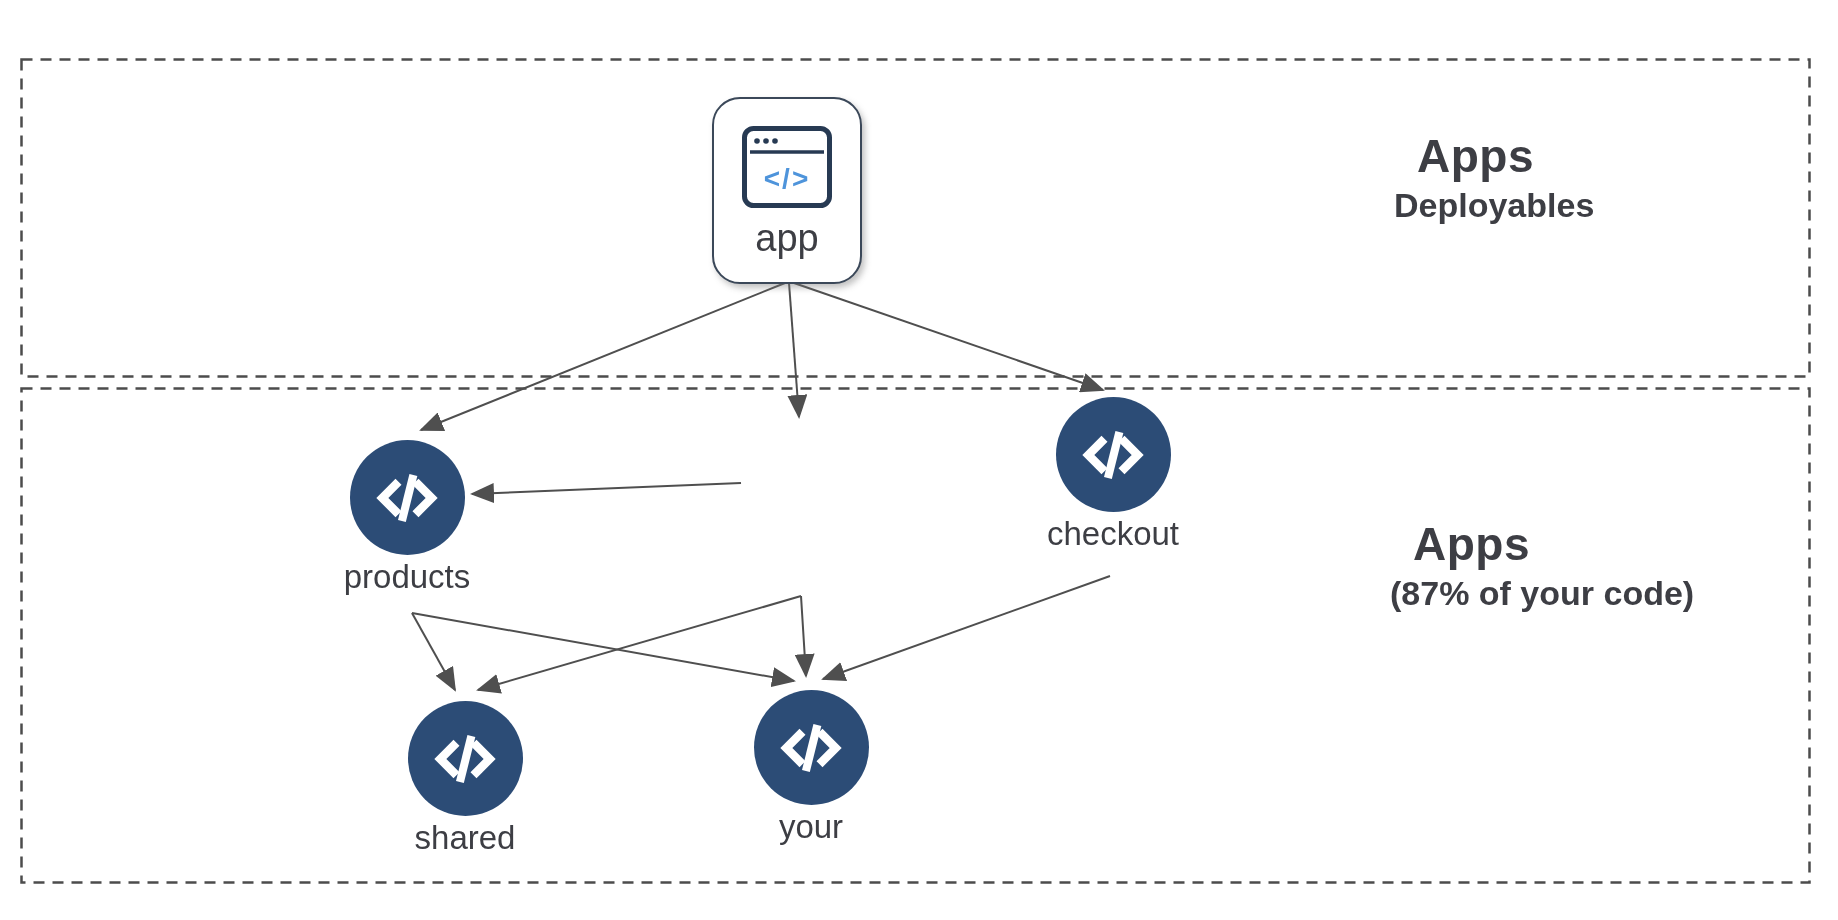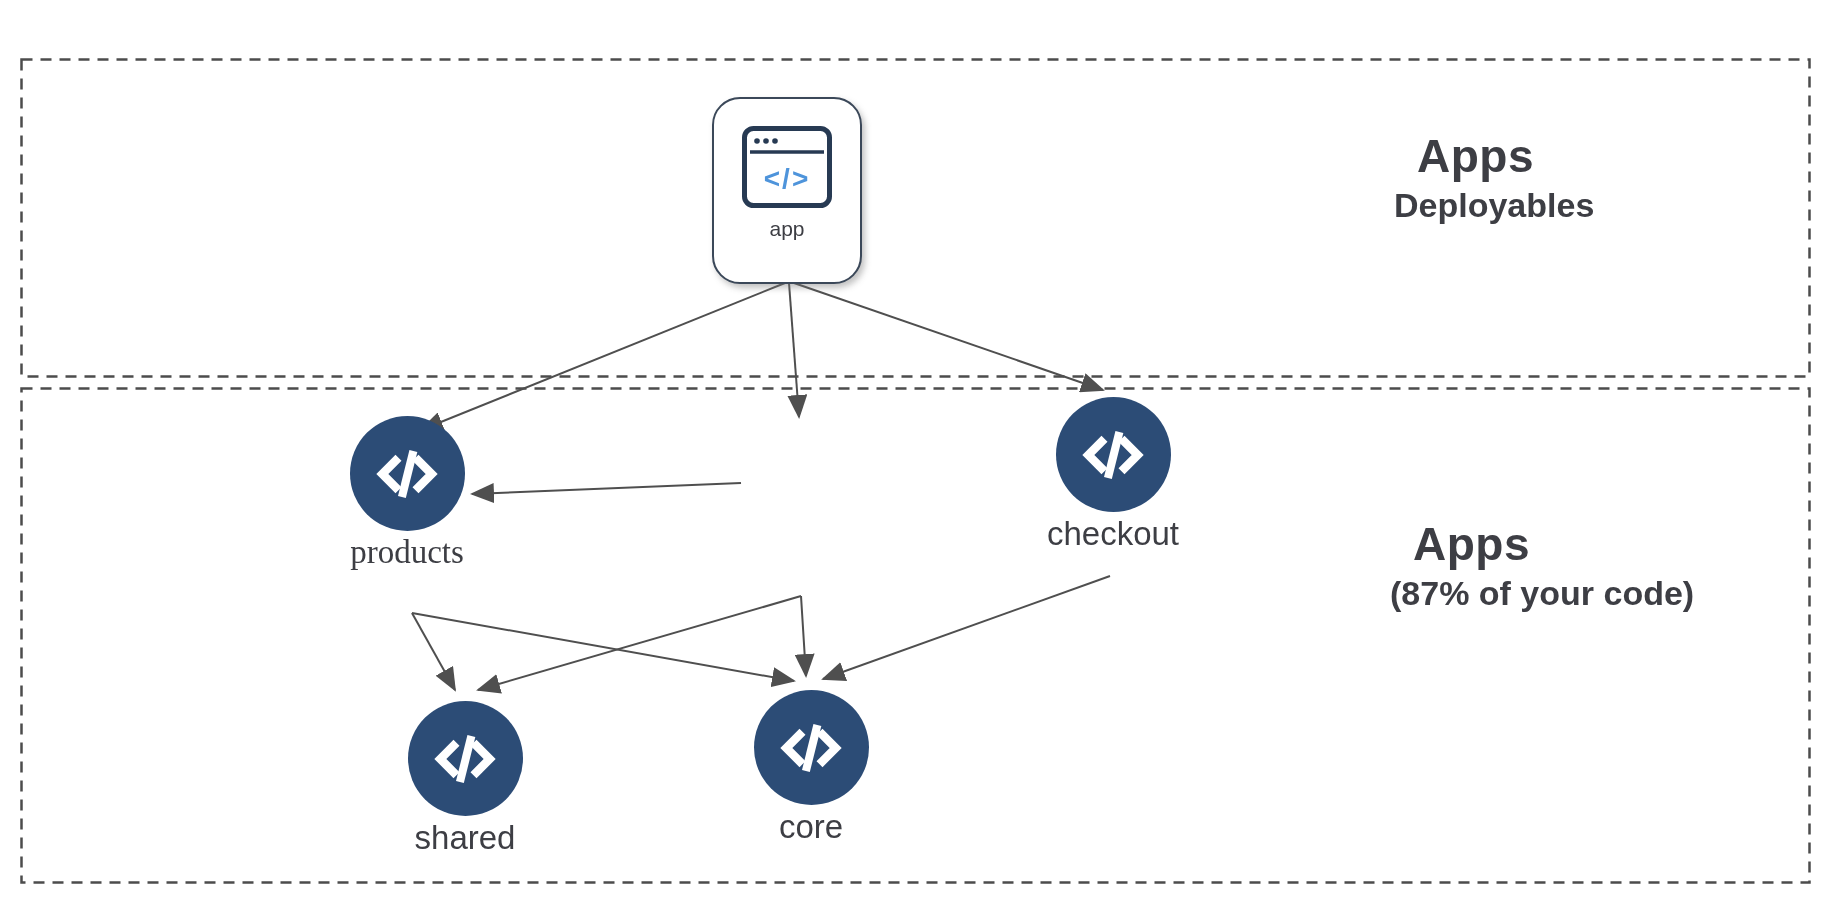--- a/index.html
+++ b/index.html
@@ -28,39 +28,39 @@
   
   .node-lib { position: absolute; width: 170px; text-align: center; }
   .lib-circle {
     width: 115px; height: 115px; border-radius: 50%;
     background: #2c4c76;
     margin: 0 auto;
     display: flex; align-items: center; justify-content: center;
   }
   .node-label { margin-top: 3px; font-size: 33px; color: #3d3e44; white-space: nowrap; }
 
-  .node-products { left: 322px; top: 416px; font-family: Liberation Serif, serif; }
+  .node-products { left: 322px; top: 440px; }
   .node-orders   { left: 713px; top: 424px; }
   .node-checkout { left: 1028px; top: 397px; }
   .node-shared   { left: 380px; top: 701px; }
   .node-core     { left: 726px; top: 690px; }
 
   
   .node-app {
     position: absolute; left: 712px; top: 97px;
     width: 150px; height: 187px;
     background: #ffffff;
     border: 2.5px solid #3b4859;
     border-radius: 28px;
     box-shadow: 3px 4px 6px rgba(120,120,120,0.45);
     display: flex; flex-direction: column; align-items: center;
     box-sizing: border-box;
   }
   .app-icon { margin-top: 26px; }
-  .app-label { font-size: 21px; color: #3d3e44; margin-top: 8px; }
+  .app-label { font-size: 38px; color: #3d3e44; margin-top: 8px; }
 </style>
 </head>
 <body>
 
 <div class="stage">
 
   <svg class="overlay" viewBox="0 0 1838 920">
     <defs>
       <marker id="arrowhead" markerWidth="12" markerHeight="10" refX="11" refY="5" orient="auto">
         <path d="M0,0 L12,5 L0,10 z" fill="#4f4f4f"></path>
@@ -130,21 +130,21 @@
   </div>
 
   <div class="node-lib node-core">
     <div class="lib-circle">
       <svg width="68" height="68" viewBox="0 0 80 80">
         <polyline points="30,21 11,40 30,59" stroke="#ffffff" stroke-width="10" fill="none"></polyline>
         <polyline points="50,21 69,40 50,59" stroke="#ffffff" stroke-width="10" fill="none"></polyline>
         <line x1="47.5" y1="13" x2="34" y2="67" stroke="#ffffff" stroke-width="9.5"></line>
       </svg>
     </div>
-    <div class="node-label">core</div>
+    <div class="node-label">your</div>
   </div>
 
   <div class="section-label label-apps">
     <div class="section-title">Apps</div>
     <div class="section-subtitle">Deployables</div>
   </div>
 
   <div class="section-label label-libs">
     <div class="section-title">Apps</div>
     <div class="section-subtitle">(87% of your code)</div>

